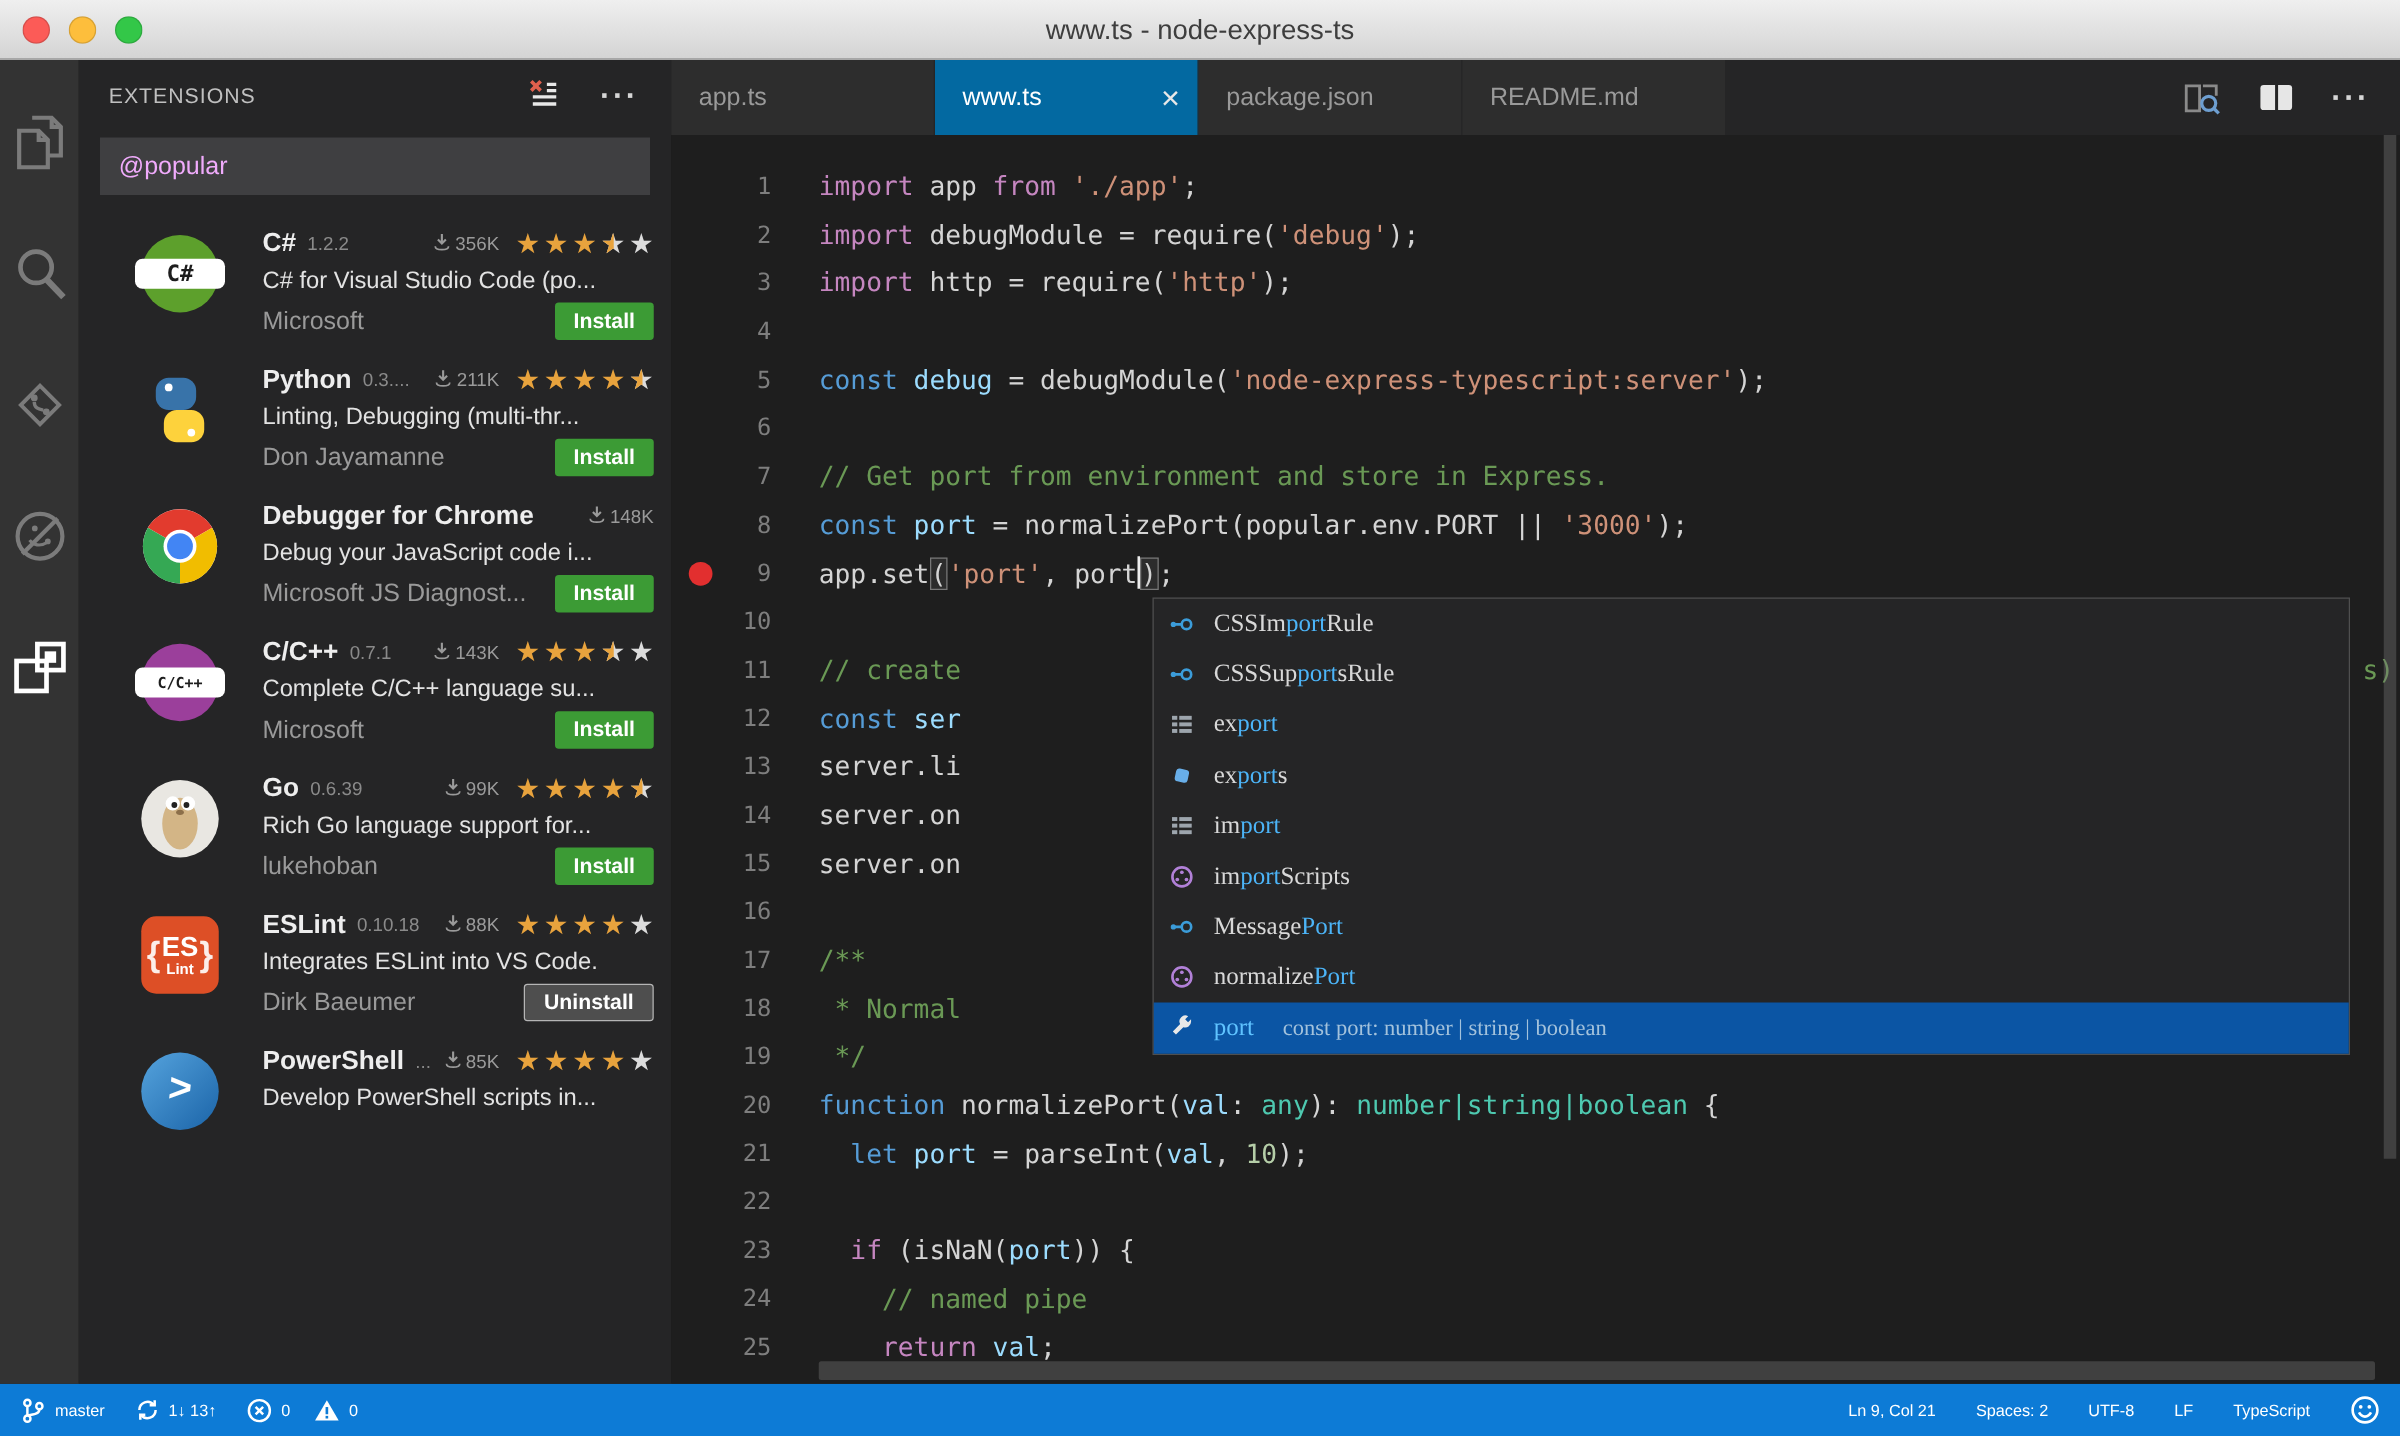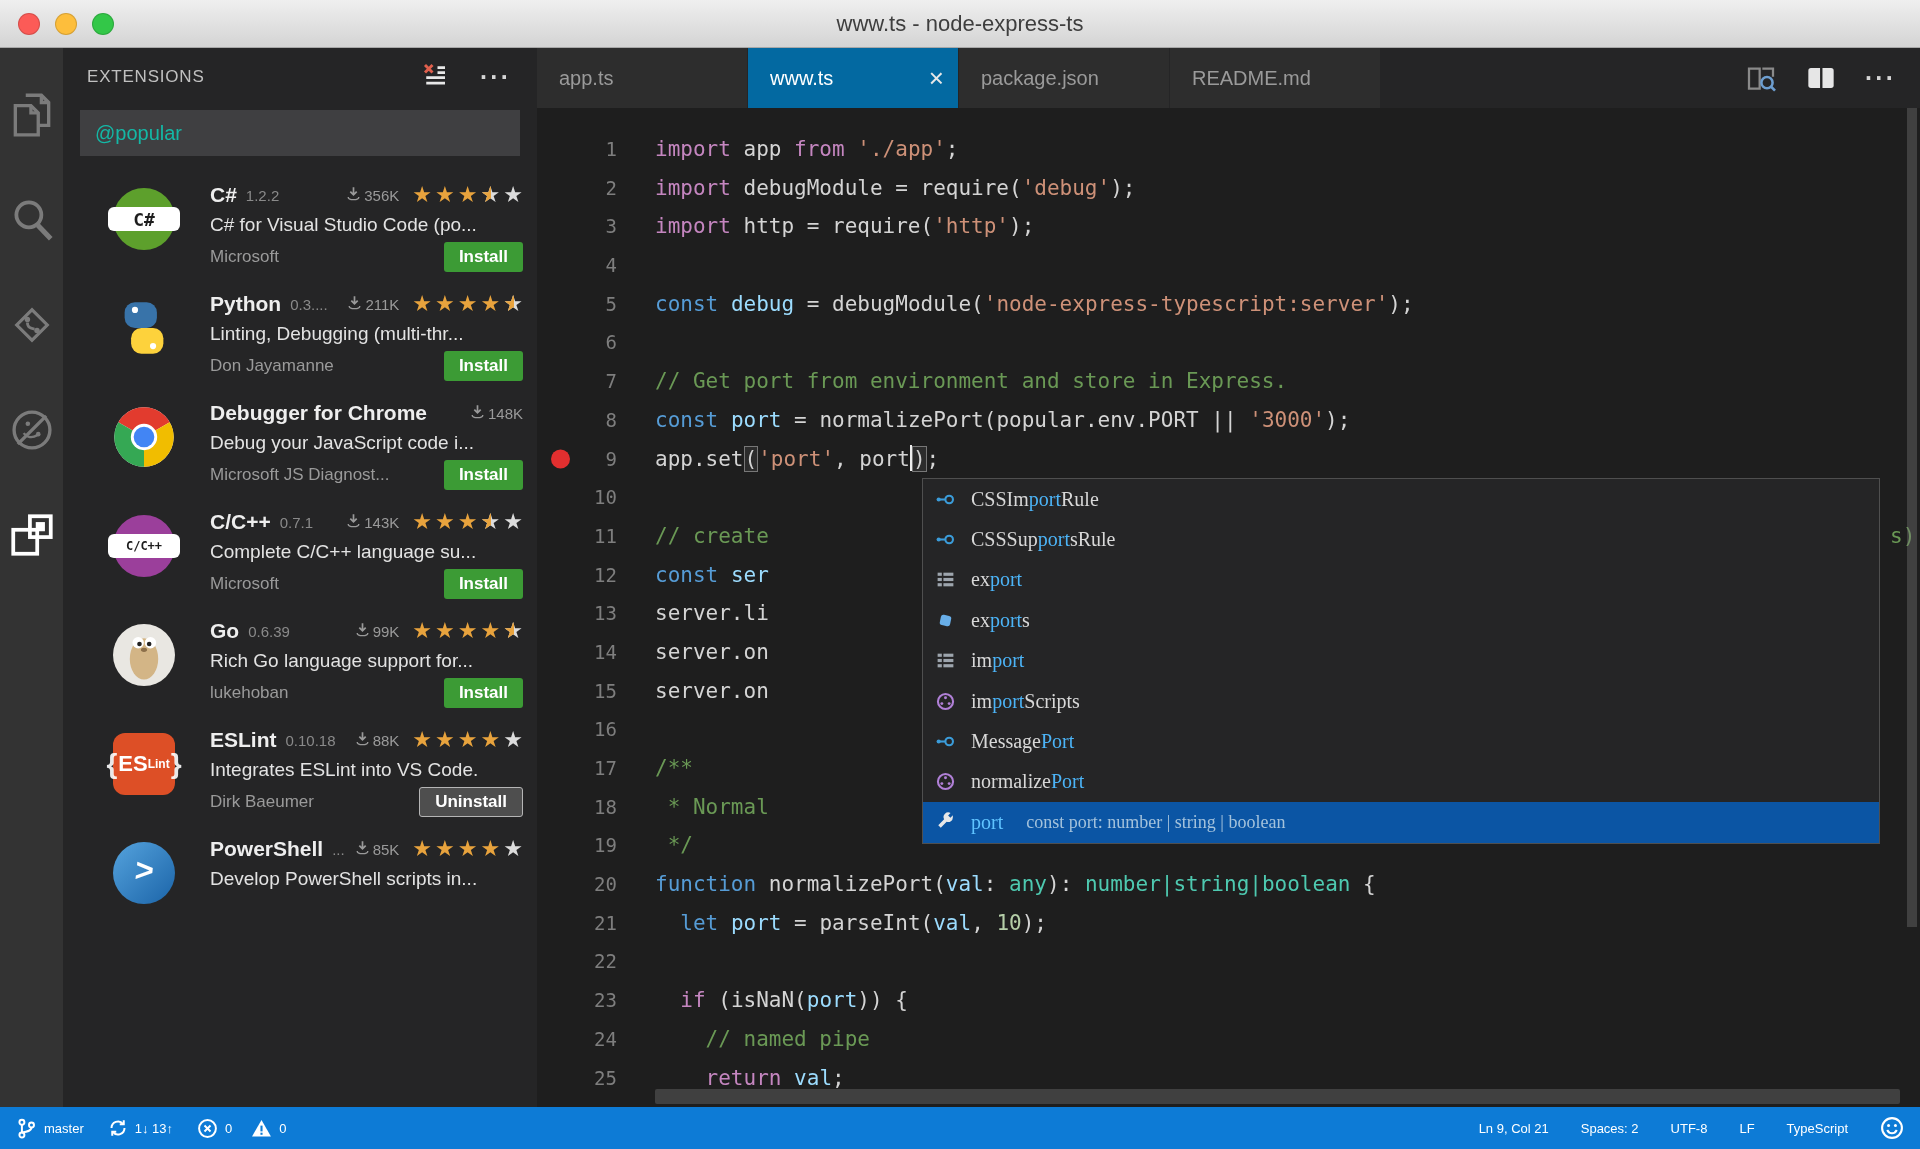--- a/index.html
+++ b/index.html
@@ -16,48 +16,48 @@
 .activitybar{width:63px;background:#333;flex:none;display:flex;flex-direction:column;align-items:center;padding-top:16px}
 .act-item{width:63px;height:105px;display:flex;align-items:center;justify-content:center;opacity:.45;cursor:pointer}
 .act-item.active{opacity:1}
 .act-item svg{width:50px;height:50px}
 
 .sidebar{width:474px;flex:none;background:#252526;display:flex;flex-direction:column;overflow:hidden}
 .side-header{height:58px;display:flex;align-items:center;padding:0 26px 0 24px}
 .side-title{color:#c0c0c0;font-size:17px;letter-spacing:.8px;flex:1}
 .side-actions{display:flex;align-items:center;gap:30px}
 .more-dots{color:#d6d6d6;font-size:25px;font-weight:bold;letter-spacing:2px;line-height:10px}
-.searchbox{margin:4px 17px 14px 17px;height:46px;background:#3f3f41;border:none;outline:none;color:#14b8a6;font-size:20px;padding:0 15px;font-family:"Liberation Sans",sans-serif}
+.searchbox{margin:4px 17px 14px 17px;height:46px;background:#3f3f41;border:none;outline:none;color:#f0abfc;font-size:20px;padding:0 15px;font-family:"Liberation Sans",sans-serif}
 .ext-list{flex:1;overflow:hidden}
 .ext-row{height:109px;display:flex;padding:10px 14px 0 50px}
 .ext-icon{width:62px;height:62px;flex:none;margin-top:8px;position:relative;border-radius:50%}
 .ext-body{flex:1;margin-left:35px;min-width:0;display:flex;flex-direction:column}
 .ext-l1{display:flex;align-items:center;height:30px}
 .ext-name{font-weight:bold;color:#eee;font-size:21px;white-space:nowrap}
 .ext-ver{color:#8a8a8a;font-size:15px;margin-left:9px;white-space:nowrap}
 .ext-sp{flex:1}
 .ext-dl{display:flex;align-items:center;color:#9a9a9a;font-size:15px;gap:2px;white-space:nowrap}
 .stars{display:flex;margin-left:10px}
 .star{position:relative;color:#dcdcdc;font-size:22px;margin-left:3px;line-height:22px}
 .star.full{color:#e8a33d}
 .star-ov{position:absolute;left:0;top:0;width:55%;overflow:hidden;color:#e8a33d}
 .ext-l2{height:30px;color:#e3e3e3;font-size:19px;white-space:nowrap;overflow:hidden;line-height:30px}
 .ext-l3{height:34px;display:flex;align-items:center}
-.ext-pub{color:#9a9a9a;font-size:17px}
+.ext-pub{color:#9a9a9a;font-size:20px}
 .ext-btn{margin-left:auto;height:30px;padding:0 15px;background:#3c9b35;color:#fff;border:none;border-radius:3px;font-size:17px;font-weight:bold;font-family:"Liberation Sans",sans-serif;cursor:pointer}
 .ext-btn.uninstall{background:#4e4e4e;border:1px solid #b5b5b5}
 
 .icon-csharp,.icon-cpp{display:flex;align-items:center;justify-content:center}
 .logo-band{position:absolute;left:-5px;right:-5px;top:19px;height:24px;background:#fff;border-radius:6px;display:flex;align-items:center;justify-content:center}
 .logo-band span{color:#1d1d1d;font-weight:bold;font-family:"DejaVu Sans Mono",monospace}
 .icon-csharp .logo-band span{font-size:18px}
 .icon-cpp .logo-band span{font-size:12px}
 .icon-eslint{border-radius:12px !important;background:#dd4f26;display:flex;align-items:center;justify-content:center;gap:1px}
 .eslint-brace{color:rgba(255,255,255,.9);font-size:28px;font-weight:bold}
-.eslint-mid{display:flex;flex-direction:row;align-items:center;line-height:1}
+.eslint-mid{display:flex;flex-direction:column;align-items:center;line-height:1}
 .eslint-mid .t1{color:#fff;font-weight:bold;font-size:22px}
 .eslint-mid .t2{color:#fff;font-size:12px;font-weight:bold}
 .icon-powershell{background:linear-gradient(135deg,#55a3dd,#1b64a8);display:flex;align-items:center;justify-content:center}
 .icon-powershell span{color:#fff;font-weight:bold;font-size:32px;transform:skewX(-6deg);margin-top:-6px}
 .icon-go{background:#e9e7e2}
 .ext-icon svg{width:100%;height:100%}
 
 .editorcol{flex:1;display:flex;flex-direction:column;min-width:0}
 .tabbar{height:60px;background:#252526;display:flex;align-items:stretch;flex:none}
 .tab{width:211px;flex:none;background:#2d2d2d;border-right:1px solid #252526;display:flex;align-items:center;padding:0 14px 0 22px;font-size:20px;color:#9a9a9a;cursor:pointer}

